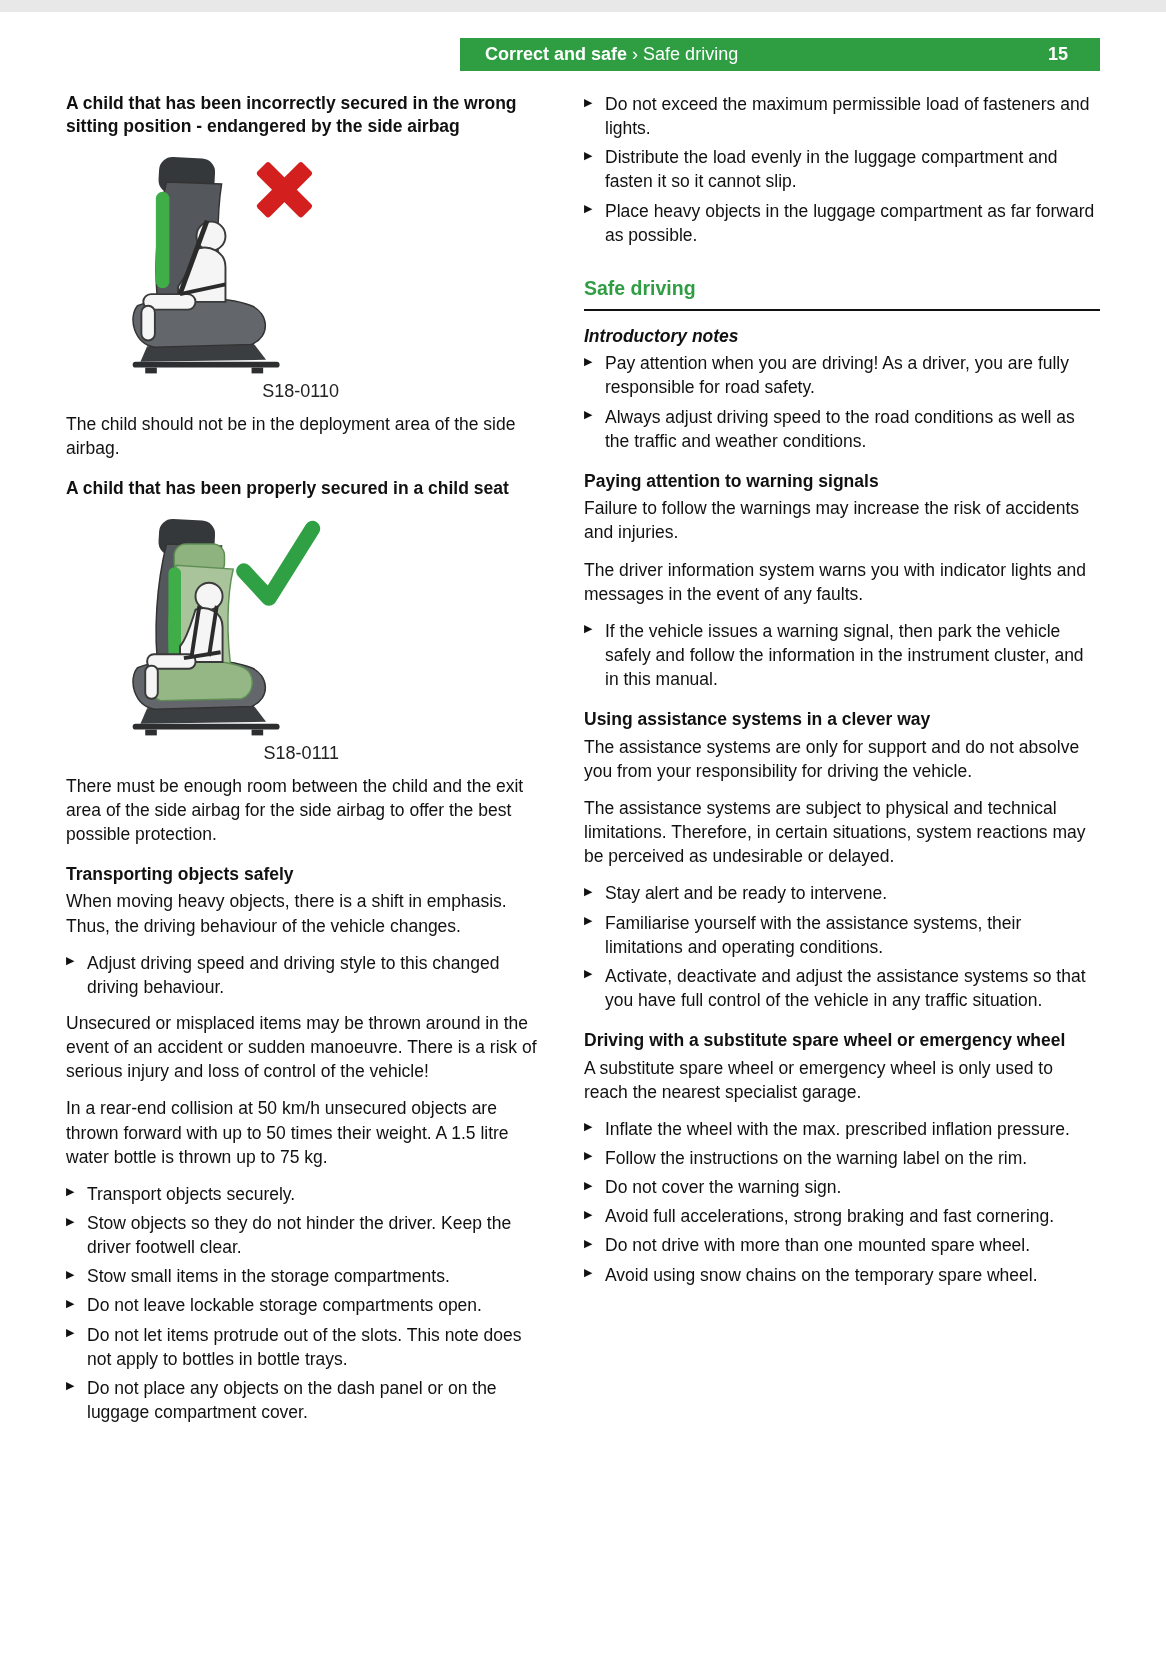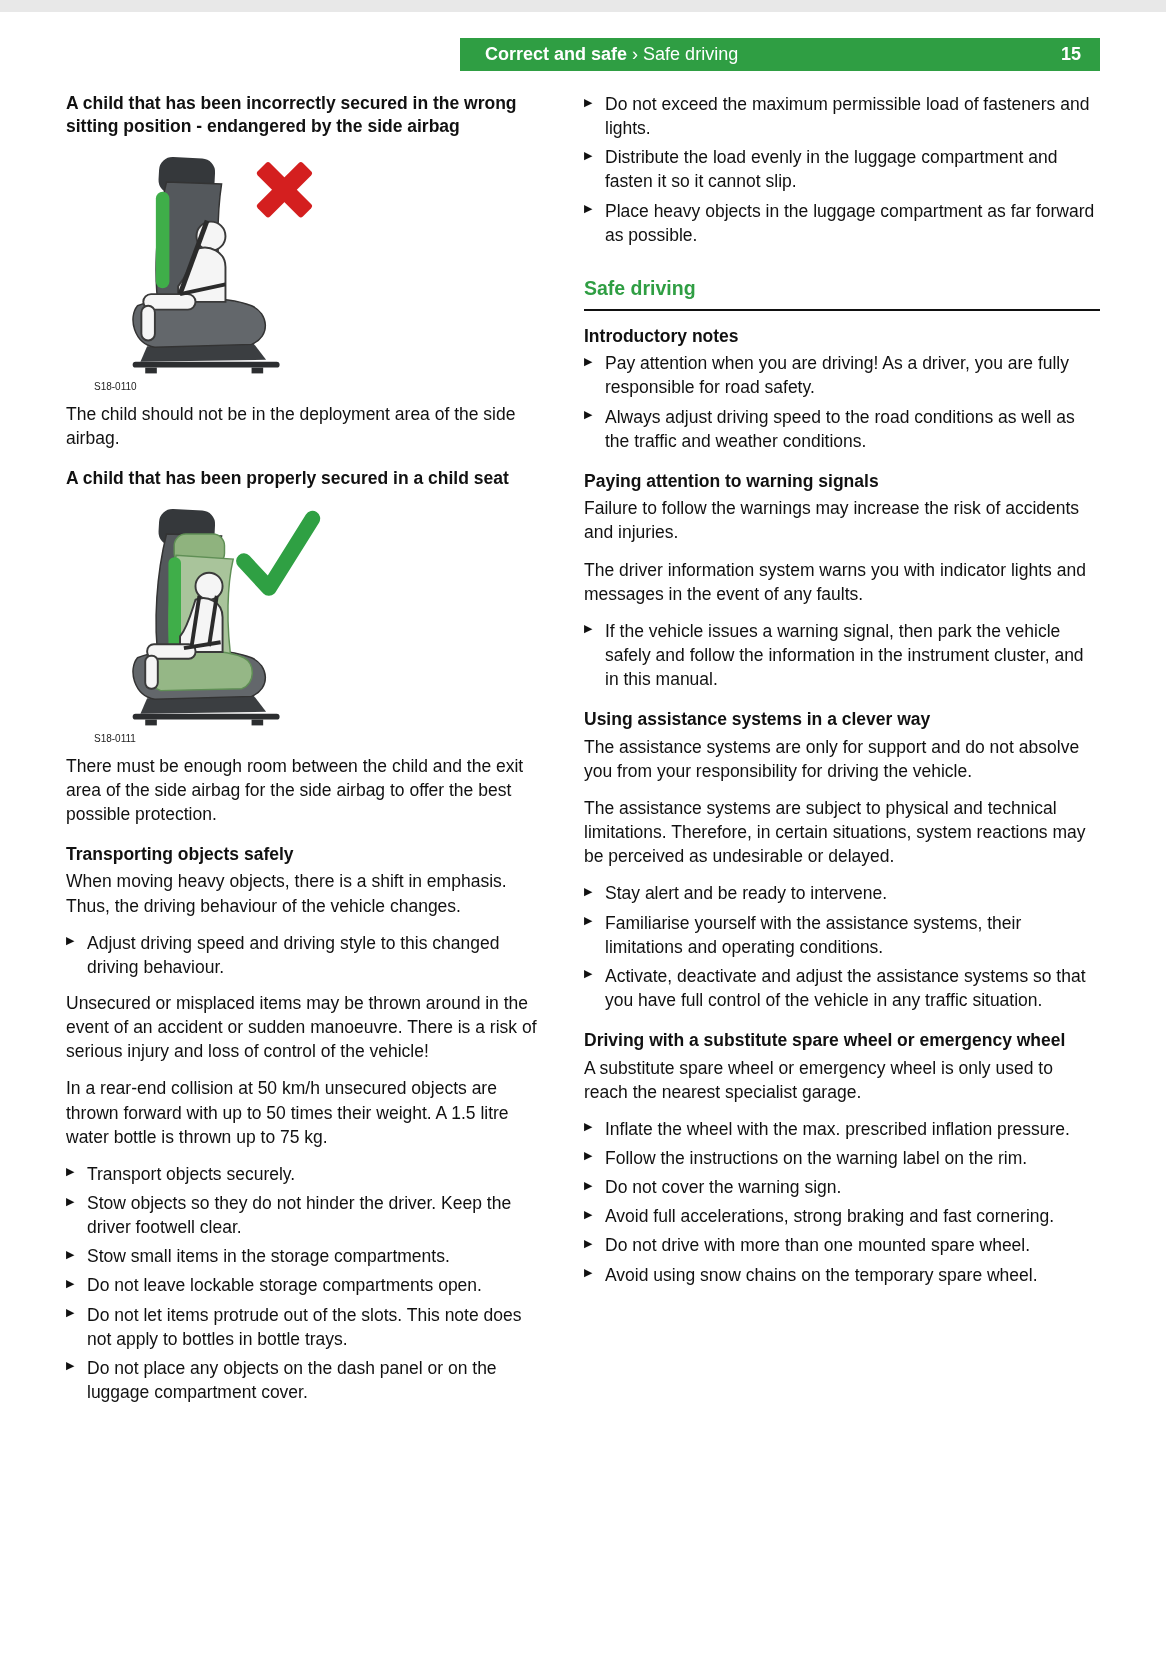--- a/index.html
+++ b/index.html
@@ -9,21 +9,21 @@
     font-family:"Liberation Sans", sans-serif; color:#111;
   }
   
   .header-bar {
     position:absolute; top:26px; left:460px; right:66px; height:33px;
     background:#2f9e43; color:#fff; display:flex; align-items:center;
     font-size:18px;
   }
   .header-text { padding-left:25px; white-space:nowrap; }
   .header-text b { font-weight:bold; }
-  .header-pagenum { margin-left:auto; padding-right:19px; font-weight:bold; }
+  .header-pagenum { margin-left:auto; padding-right:32px; font-weight:bold; }
 
   
   .content {
     position:absolute; top:80px; left:66px; right:66px;
     display:flex; gap:38px; align-items:flex-start;
   }
   .col-left  { width:480px; flex:0 0 480px; }
   .col-right { flex:1; }
 
   p, .btxt { font-size:17.5px; line-height:1.38; }
@@ -32,34 +32,34 @@
     font-weight:bold; font-size:17.5px; line-height:1.34;
     margin:0 0 3px 0;
   }
   .h.mt { margin-top:17px; }
 
   .section-title {
     color:#2f9e43; font-weight:bold; font-size:19.5px;
     margin:30px 0 0 0; padding-bottom:9px;
     border-bottom:2px solid #111;
   }
-  .section-title + .h { margin-top:14px; }
+  .section-title + .h { margin-top:14px;font-style:italic; }
 
   .blist { margin:0 0 12px 0; }
   .bullet { display:flex; margin:0 0 5px 0; }
   .bullet .bm {
     flex:0 0 21px; width:21px; font-size:11px; padding-top:4.5px;
     color:#111; line-height:1;
   }
   .bullet .btxt { flex:1; }
 
   .figure { width:245px; margin:14px 0 10px 28px; }
   .figure svg { display:block; width:232px; height:232px; }
   .fig-caption {
-    font-size:10px; color:#222; 
+    font-size:18px; color:#222; text-align:right;
     margin-top:-4px; padding-right:0;
   }
 </style>
 </head>
 <body>
 
 <div class="page">
 
   <div class="header-bar">
     <span class="header-text">

